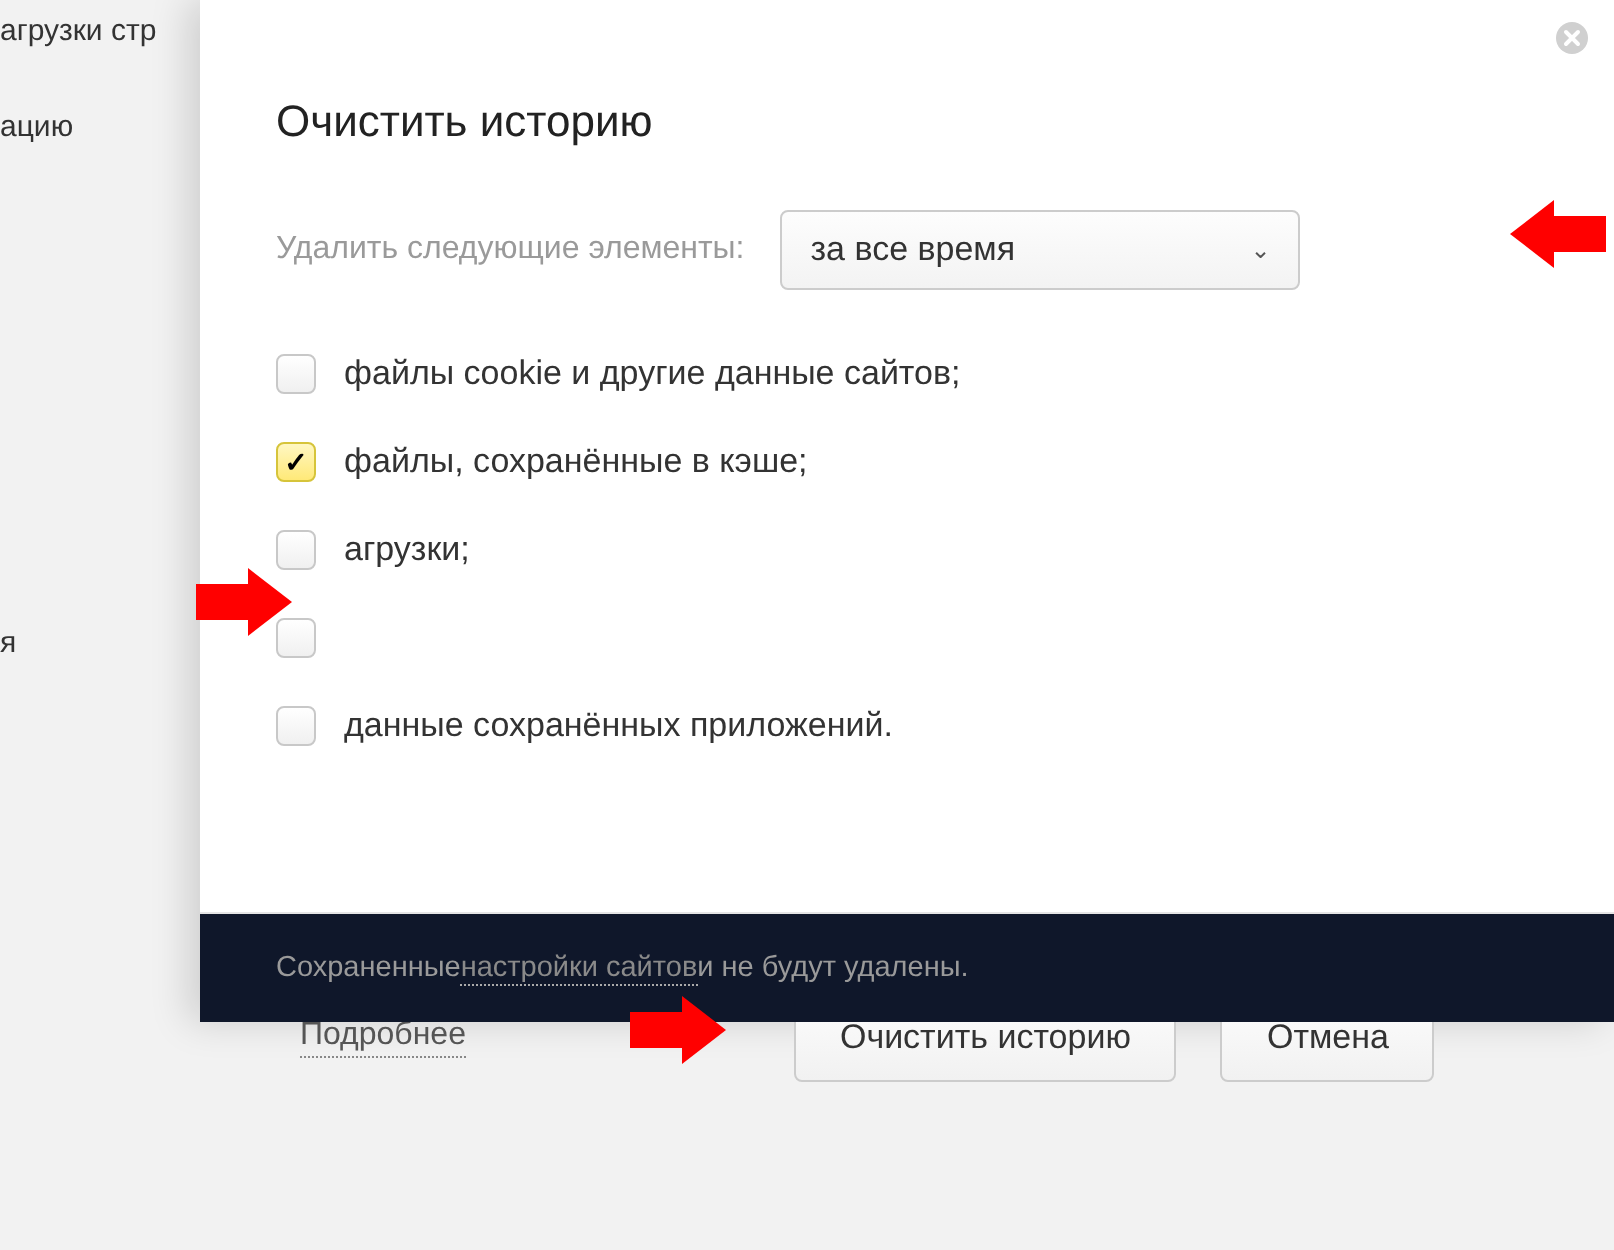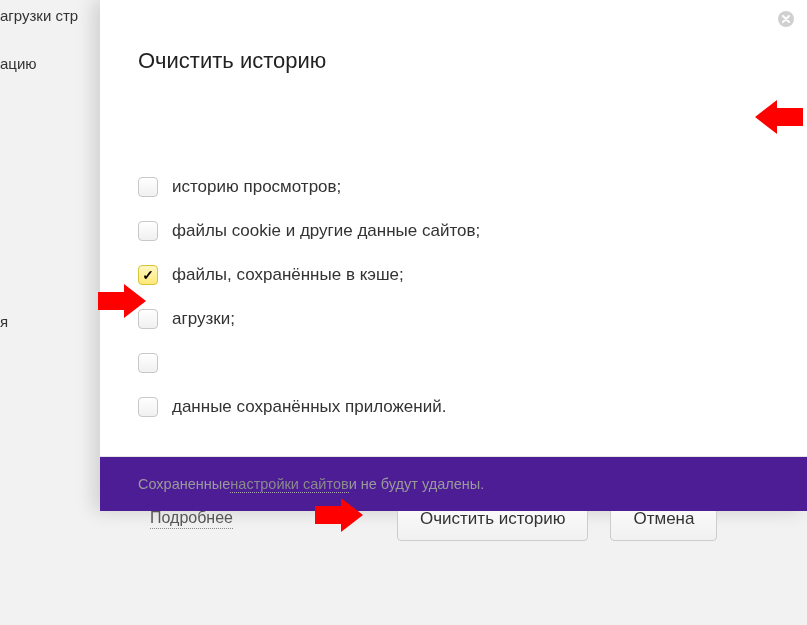--- a/index.html
+++ b/index.html
@@ -145,21 +145,21 @@
     align-items: center;
     cursor: pointer;
   }
   .footer {
     position: absolute;
     left: 0;
     right: 0;
     bottom: 0;
     height: 54px;
     border-top: 1px solid #e5e5e5;
-    background: #4c1d95;
+    background: #0f172a;
     display: flex;
     align-items: center;
     padding-left: 38px;
     font-size: 14.5px;
     color: #9a9a9a;
   }
   .footer .u {
     color: #8a8a8a;
     border-bottom: 1px dotted #aaa;
     margin: 0 0;
@@ -204,26 +204,29 @@
 
   <div class="close-btn">
     <svg width="18" height="18" viewBox="0 0 18 18">
       <circle cx="9" cy="9" r="8" fill="#d0d0d0"></circle>
       <path d="M6 6 L12 12 M12 6 L6 12" stroke="#fff" stroke-width="2" stroke-linecap="round"></path>
     </svg>
   </div>
 
   <div class="title">Очистить историю</div>
 
+  <div class="row-select">
+    <span class="select-label">Удалить следующие элементы:</span>
+    <div class="select">
+      <span>за все время</span>
+      <span class="chev">⌄</span>
+    </div>
+  </div>
 
   <div class="checks">
-    <div class="check-row">
-      <span class="cb"></span>
-      <span>историю просмотров;</span>
-    </div>
     <div class="check-row">
       <span class="cb"></span>
       <span>файлы cookie и другие данные сайтов;</span>
     </div>
     <div class="check-row">
       <span class="cb checked"></span>
       <span>файлы, сохранённые в кэше;</span>
     </div>
     <div class="check-row">
       <span class="cb"></span>

